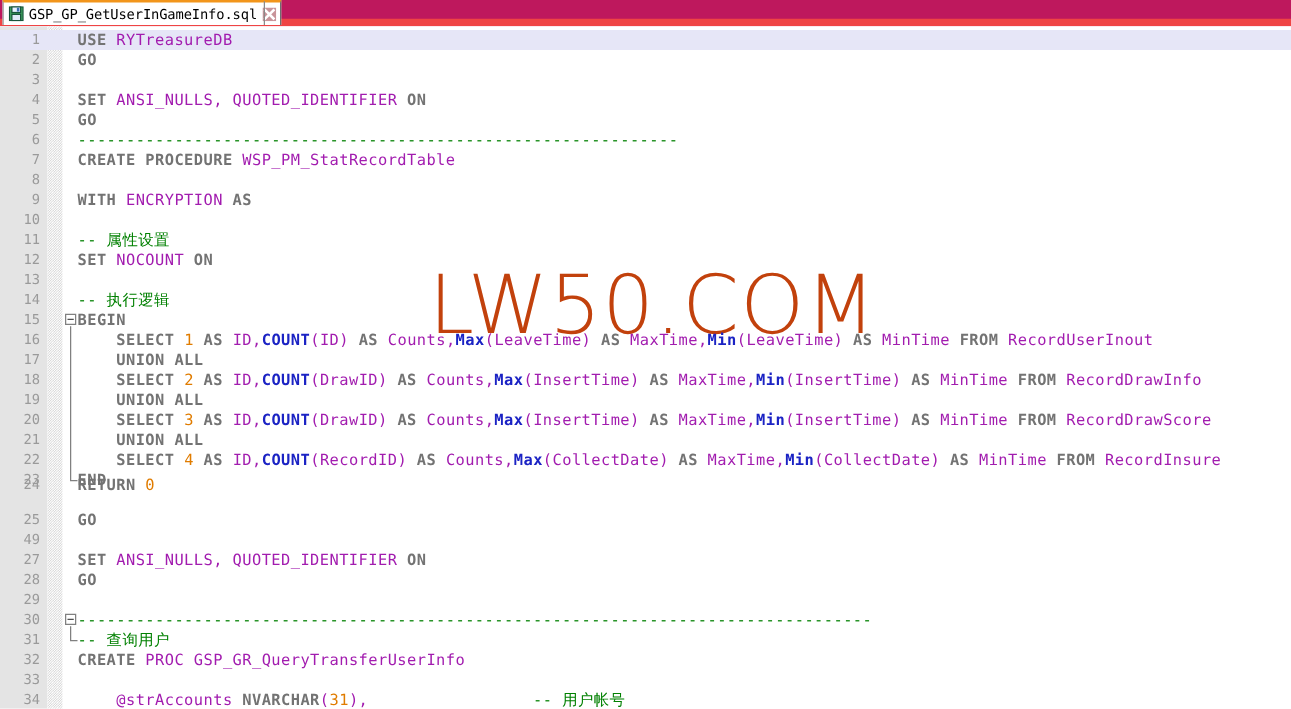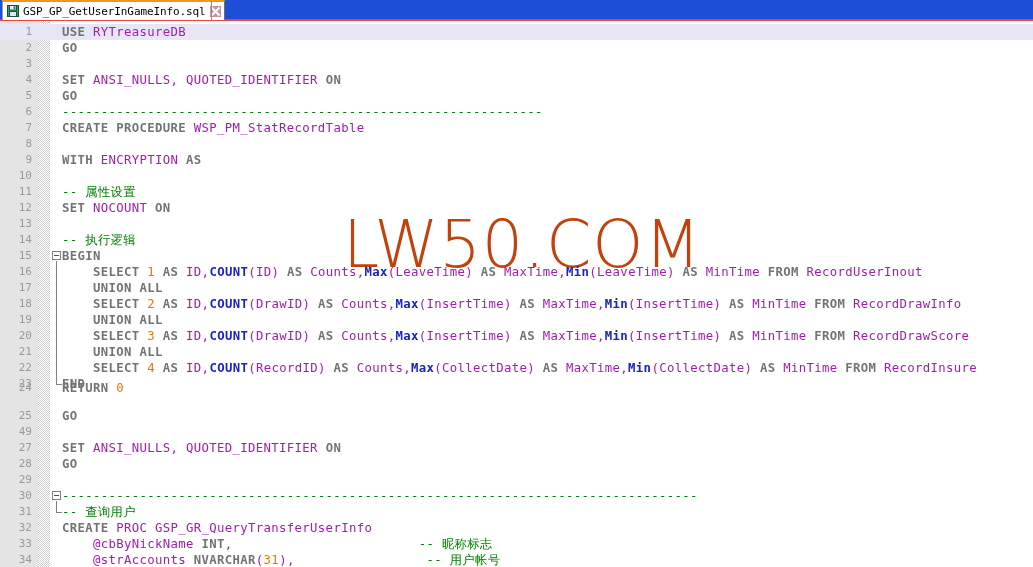--- a/index.html
+++ b/index.html
@@ -14,22 +14,22 @@
     font-family: "DejaVu Sans Mono", "Liberation Mono", monospace;
     -webkit-font-smoothing: none;
   }
 
   
   #tabbar {
     position: absolute;
     left: 0; top: 0;
     width: 1033px;
     height: 21px;
-    background: #1d4ed8;
-    border-bottom: 2px solid #ef4444;
+    background: #be185d;
+    border-bottom: 6px solid #ef4444;
     box-sizing: border-box;
   }
   #tab {
     position: absolute;
     left: 2px; top: 0px;
     height: 20px;
     background: #ffffff;
     border-top: 2px solid #f2951b;
     border-left: 1px solid #9a9a9a;
     border-right: 1px solid #6e6e6e;
@@ -231,16 +231,16 @@
       <div class="line" style="top: 355px;"><span class="lineno">23</span><span class="code"><span class="kw">END</span></span></div>
       <div class="line" style="top: 359px;"><span class="lineno">24</span><span class="code"><span class="kw">RETURN</span><span class="pln"> </span><span class="num">0</span></span></div>
       <div class="line" style="top: 387px;"><span class="lineno">25</span><span class="code"><span class="kw">GO</span></span></div>
       <div class="line" style="top: 403px;"><span class="lineno">49</span><span class="code"></span></div>
       <div class="line" style="top: 419px;"><span class="lineno">27</span><span class="code"><span class="kw">SET</span><span class="pln"> ANSI_NULLS, QUOTED_IDENTIFIER </span><span class="kw">ON</span></span></div>
       <div class="line" style="top: 435px;"><span class="lineno">28</span><span class="code"><span class="kw">GO</span></span></div>
       <div class="line" style="top: 451px;"><span class="lineno">29</span><span class="code"></span></div>
       <div class="line" style="top: 467px;"><span class="lineno">30</span><span class="code"><span class="cmt">----------------------------------------------------------------------------------</span></span></div>
       <div class="line" style="top: 483px;"><span class="lineno">31</span><span class="code"><span class="cmt">-- 查询用户</span></span></div>
       <div class="line" style="top: 499px;"><span class="lineno">32</span><span class="code"><span class="kw">CREATE</span><span class="pln"> PROC GSP_GR_QueryTransferUserInfo</span></span></div>
-      <div class="line" style="top: 515px;"><span class="lineno">33</span><span class="code"><span class="pln">    @cbByNickName </span><span class="kw">INT</span><span class="pln">,                        </span><span class="cmt">-- 昵称标志</span></span></div>
+      <div class="line" style="top: 515px;"><span class="lineno">33</span></div>
       <div class="line" style="top: 531px;"><span class="lineno">34</span><span class="code"><span class="pln">    @strAccounts </span><span class="kw">NVARCHAR</span><span class="pln">(</span><span class="num">31</span><span class="pln">),                 </span><span class="cmt">-- 用户帐号</span></span></div>
     </div>
 </div>
 
 </body></html>

